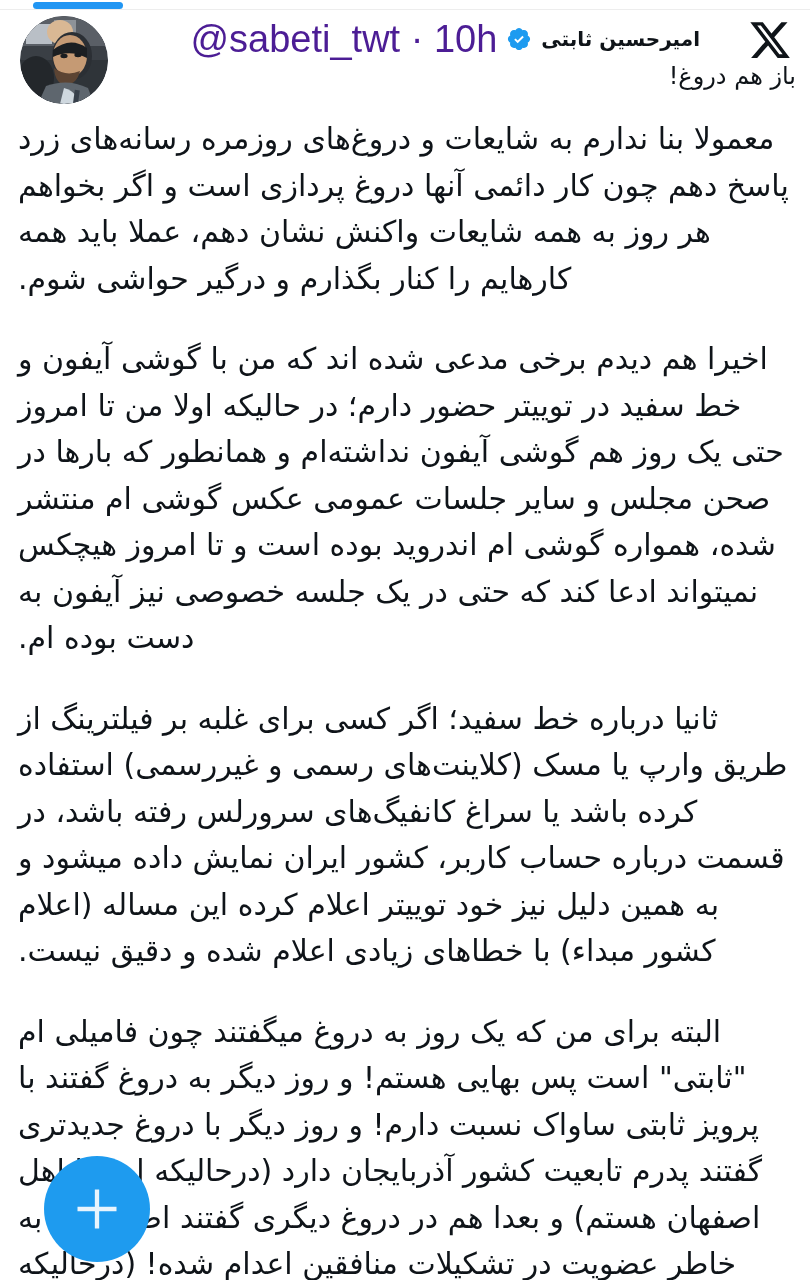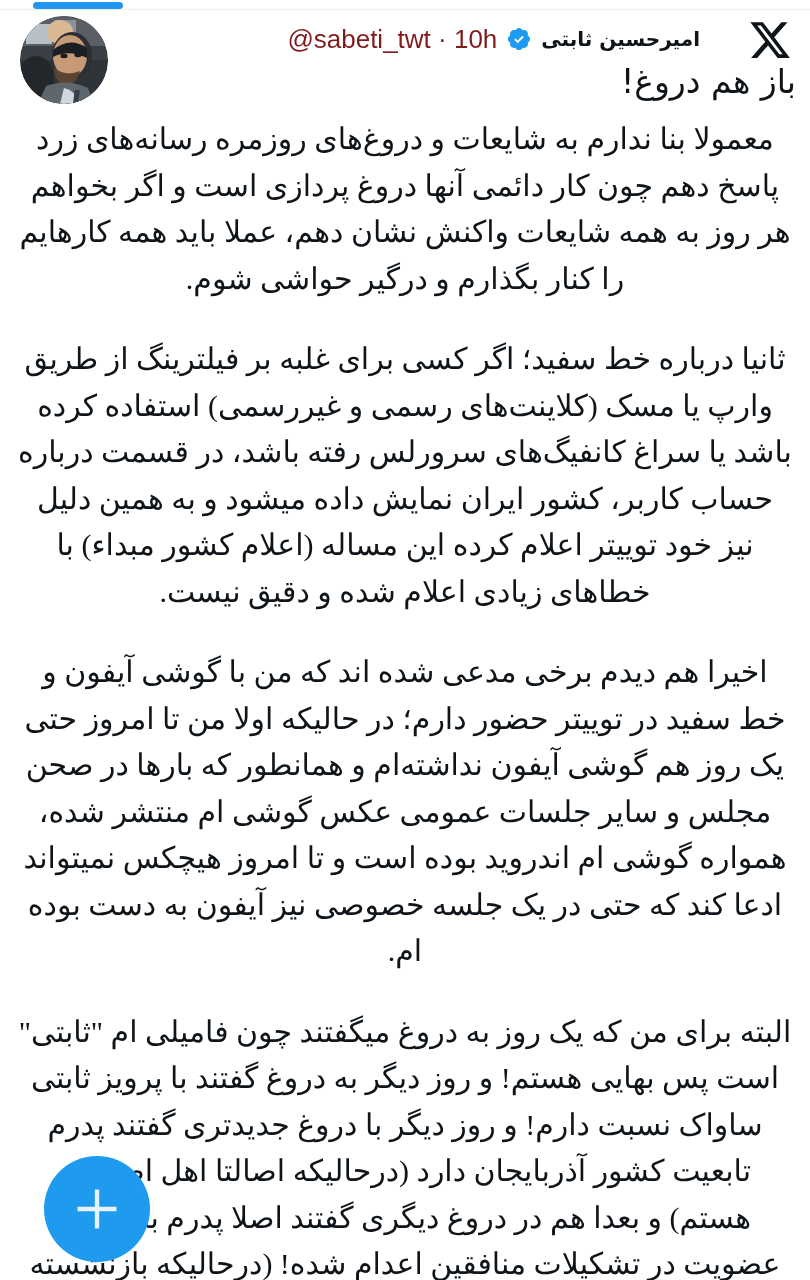--- a/index.html
+++ b/index.html
@@ -83,42 +83,42 @@
     line-height: 1;
   }
   .verified {
     display: inline-block;
     width: 26px;
     height: 26px;
     flex: 0 0 26px;
   }
   .verified svg { display: block; width: 26px; height: 26px; }
   .handle {
-    font-size: 26px;
-    color: #7f1d1d;
+    font-size: 38px;
+    color: #4c1d95;
     white-space: nowrap;
     direction: ltr;
     line-height: 1;
     font-family: "Liberation Sans", sans-serif;
   }
 
   
   .x-logo {
     position: absolute;
     top: 8px;
     right: 18px;
     width: 44px;
     height: 44px;
   }
   .x-logo svg { display: block; width: 44px; height: 44px; }
   .kicker {
     position: absolute;
     top: 52px;
     right: 14px;
-    font-size: 33px;
+    font-size: 24px;
     color: #0f1419;
     white-space: nowrap;
     direction: rtl;
     font-family: "DejaVu Sans", sans-serif;
   }
 
   
   .tweet-body {
     position: absolute;
     top: 116px;
@@ -127,22 +127,21 @@
     width: 774px;
     direction: rtl;
     text-align: right;
     color: #0f1419;
     font-size: 30px;
     line-height: 1.55;
     font-family: "DejaVu Sans", sans-serif;
   }
   .tweet-p {
     margin: 0 0 34px 0;
-    text-align: center;
-    font-family: Liberation Serif, serif;
+    text-align: left;
   }
   .tweet-p:last-child { margin-bottom: 0; }
 
   
   .fab {
     position: absolute;
     left: 44px;
     bottom: 18px;
     width: 106px;
     height: 106px;
@@ -209,22 +208,22 @@
   <div class="x-logo">
     <svg viewBox="0 0 24 24" xmlns="http://www.w3.org/2000/svg">
       <path fill="#0f1419" d="M18.24 2.25h3.31l-7.23 8.26 8.5 11.24h-6.65l-5.21-6.81-5.96 6.81H1.69l7.73-8.84L1.27 2.25h6.82l4.71 6.23 5.44-6.23zm-1.16 17.52h1.83L7.01 4.13H5.05l12.03 15.64z"></path>
     </svg>
   </div>
   <div class="kicker">باز هم دروغ!</div>
 </div>
 
 <div class="tweet-body">
   <p class="tweet-p">معمولا بنا ندارم به شایعات و دروغ‌های روزمره رسانه‌های زرد پاسخ دهم چون کار دائمی آنها دروغ پردازی است و اگر بخواهم هر روز به همه شایعات واکنش نشان دهم، عملا باید همه کارهایم را کنار بگذارم و درگیر حواشی شوم.</p>
+  <p class="tweet-p">اخیرا هم دیدم برخی مدعی شده اند که من با گوشی آیفون و خط سفید در توییتر حضور دارم؛ در حالیکه اولا من تا امروز حتی یک روز هم گوشی آیفون نداشته‌ام و همانطور که بارها در صحن مجلس و سایر جلسات عمومی عکس گوشی ام منتشر شده، همواره گوشی ام اندروید بوده است و تا امروز هیچکس نمیتواند ادعا کند که حتی در یک جلسه خصوصی نیز آیفون به دست بوده ام.</p>
   <p class="tweet-p">ثانیا درباره خط سفید؛ اگر کسی برای غلبه بر فیلترینگ از طریق وارپ یا مسک (کلاینت‌های رسمی و غیررسمی) استفاده کرده باشد یا سراغ کانفیگ‌های سرورلس رفته باشد، در قسمت درباره حساب کاربر، کشور ایران نمایش داده میشود و به همین دلیل نیز خود توییتر اعلام کرده این مساله (اعلام کشور مبداء) با خطاهای زیادی اعلام شده و دقیق نیست.</p>
-  <p class="tweet-p">اخیرا هم دیدم برخی مدعی شده اند که من با گوشی آیفون و خط سفید در توییتر حضور دارم؛ در حالیکه اولا من تا امروز حتی یک روز هم گوشی آیفون نداشته‌ام و همانطور که بارها در صحن مجلس و سایر جلسات عمومی عکس گوشی ام منتشر شده، همواره گوشی ام اندروید بوده است و تا امروز هیچکس نمیتواند ادعا کند که حتی در یک جلسه خصوصی نیز آیفون به دست بوده ام.</p>
   <p class="tweet-p">البته برای من که یک روز به دروغ میگفتند چون فامیلی ام "ثابتی" است پس بهایی هستم! و روز دیگر به دروغ گفتند با پرویز ثابتی ساواک نسبت دارم! و روز دیگر با دروغ جدیدتری گفتند پدرم تابعیت کشور آذربایجان دارد (درحالیکه اصالتا اهل اصفهان هستم) و بعدا هم در دروغ دیگری گفتند اصلا پدرم به خاطر عضویت در تشکیلات منافقین اعدام شده! (درحالیکه بازنشسته آموزش و پرورش و در قید حیات است) این دروغ‌ها اهمیتی ندارد چون اینها بخش کوچکی از هزینه مبارزه با فساد و هیولاهایی است که در یک سال گذشته به جنگ شان رفته‌ام و البته که دست از سرشان بر نخواهم داشت.</p>
 
 </div>
 
 <button class="fab">
   <svg viewBox="0 0 24 24" xmlns="http://www.w3.org/2000/svg">
     <path fill="#e8f4fd" d="M11 3h2v8h8v2h-8v8h-2v-8H3v-2h8z"></path>
   </svg>
 </button>
 

